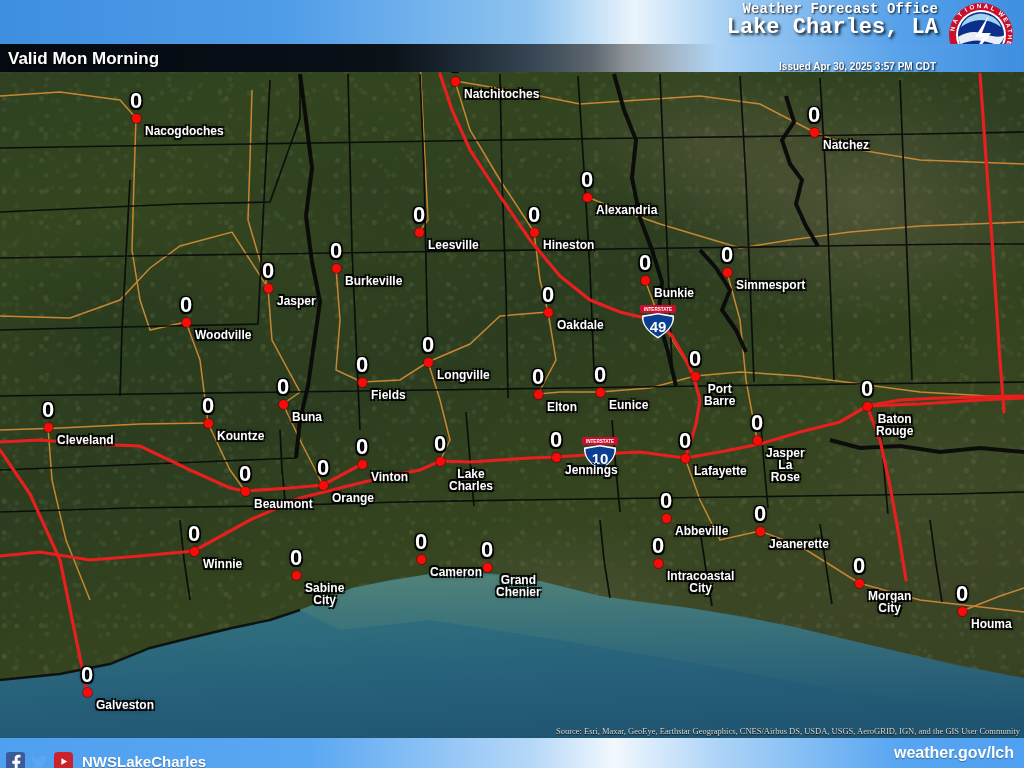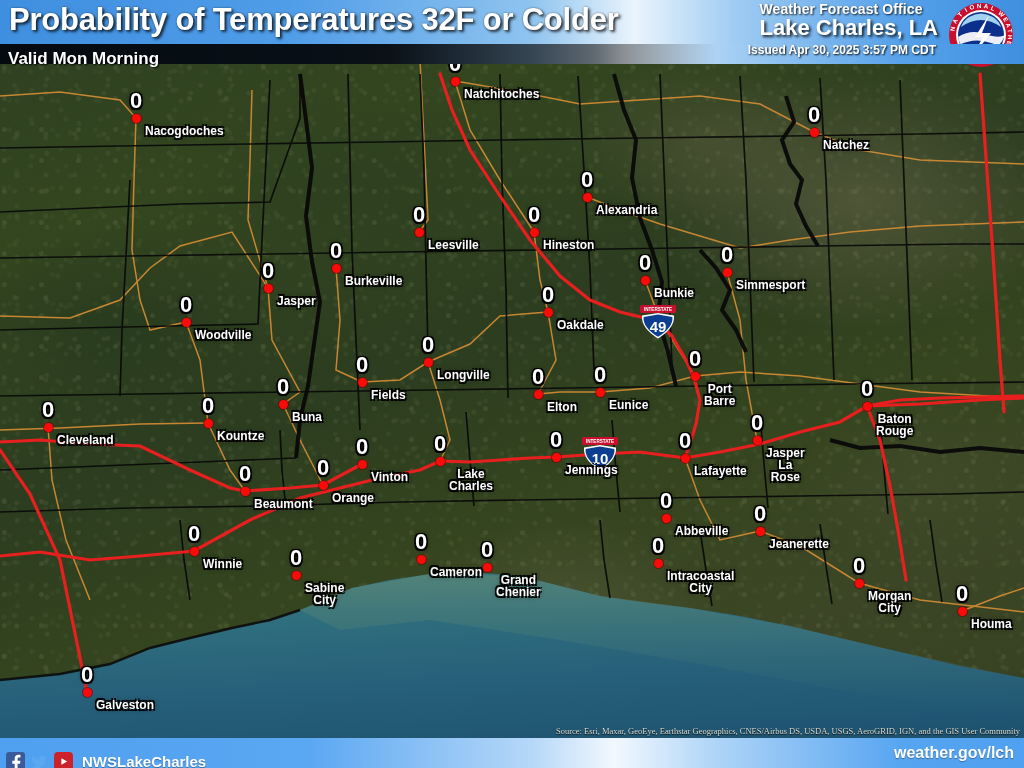--- a/index.html
+++ b/index.html
@@ -49,46 +49,46 @@
     position:absolute; top:0; left:0; width:1024px; height:44px;
     background:linear-gradient(90deg,#3f8fe0 0%,#4f9ce8 28%,#8fc4ef 52%,#eaf4fc 62%,#9ecbf2 72%,#55a0e9 88%,#3f8fe0 100%);
   }
   .header-title {
     position:absolute; left:9px; top:2px;
     font-size:31px; font-weight:bold; color:#fff; letter-spacing:-.2px;
     text-shadow:2px 2px 3px rgba(0,0,0,.75), 0 0 2px rgba(0,0,0,.5);
     white-space:nowrap;
   }
   .subbar {
-    position:absolute; top:44px; left:0; width:1024px; height:20px;
+    position:absolute; top:44px; left:0; width:1024px; height:28px;
     background:linear-gradient(90deg,#3f8fe0 0%,#4f9ce8 30%,#9fcbf1 52%,#eef6fd 61%,#a6cff3 71%,#58a2ea 88%,#3f8fe0 100%);
   }
   .subbar-shade {
     position:absolute; inset:0;
     background:linear-gradient(90deg, rgba(0,0,0,.93) 0%, rgba(0,0,0,.9) 38%, rgba(0,0,0,.55) 58%, rgba(0,0,0,0) 70%);
   }
   .subbar-left {
     position:absolute; left:8px; top:5px;
     font-size:17px; font-weight:bold; color:#fff;
     text-shadow:1px 1px 2px rgba(0,0,0,.9);
   }
   .office-block {
-    position:absolute; right:86px; top:2px; text-align:left; line-height:1.0;
+    position:absolute; right:86px; top:2px; text-align:right; line-height:1.0;font-family:Liberation Mono, monospace;
   }
   .office-line1 {
     font-size:14px; font-weight:bold; color:#fff;
     text-shadow:1px 1px 2px rgba(0,0,0,.85); letter-spacing:.1px;
   }
   .office-line2 {
     font-size:22px; font-weight:bold; color:#fff; margin-top:1px;
     text-shadow:2px 2px 3px rgba(0,0,0,.85);
   }
   .issued-line {
-    position:absolute; right:88px; top:43px;
-    font-size:12px; font-weight:bold; color:#fff;
+    position:absolute; right:88px; top:61px;
+    font-size:10px; font-weight:bold; color:#fff;
     text-shadow:1px 1px 2px rgba(0,0,0,.95);
   }
   .nws-logo { position:absolute; right:3px; top:1px; width:80px; height:68px; }
 
   
   .footer {
     position:absolute; bottom:0; left:0; width:1024px; height:30px;
     background:linear-gradient(90deg,#4fa0f0 0%,#5aa7f2 30%,#b6d8f8 52%,#f2f8fe 60%,#aed4f7 70%,#57a5f1 88%,#4fa0f0 100%);
   }
   .footer-left {
@@ -463,21 +463,20 @@
       <div class="station" style="left: 87px; top: 692px;">
         <div class="val">0</div>
         <div class="dot"></div>
         <div class="name nm-r">Galveston</div>
       </div>
     </div>
 
   <div class="source-credit">Source: Esri, Maxar, GeoEye, Earthstar Geographics, CNES/Airbus DS, USDA, USGS, AeroGRID, IGN, and the GIS User Community</div>
 
   <div class="header">
-    <div class="header-title">Probability of Temperatures 32F or Colder</div>
     <div class="office-block">
       <div class="office-line1">Weather Forecast Office</div>
       <div class="office-line2">Lake Charles, LA</div>
     </div>
     <svg class="nws-logo" viewBox="0 0 80 68">
       <circle cx="40" cy="34" r="32" fill="#c8102e"></circle>
       <circle cx="40" cy="34" r="25" fill="#ffffff"></circle>
       <circle cx="40" cy="34" r="23" fill="#0b2f8a"></circle>
       <path d="M20,26 Q40,12 60,26 Q58,20 52,16 Q40,9 28,16 Q22,20 20,26 Z" fill="#9fd3f0"></path>
       <path d="M17,36 Q30,28 44,33 Q58,38 64,34 Q60,46 48,50 Q32,54 22,46 Q18,42 17,36 Z" fill="#ffffff" opacity=".92"></path>

